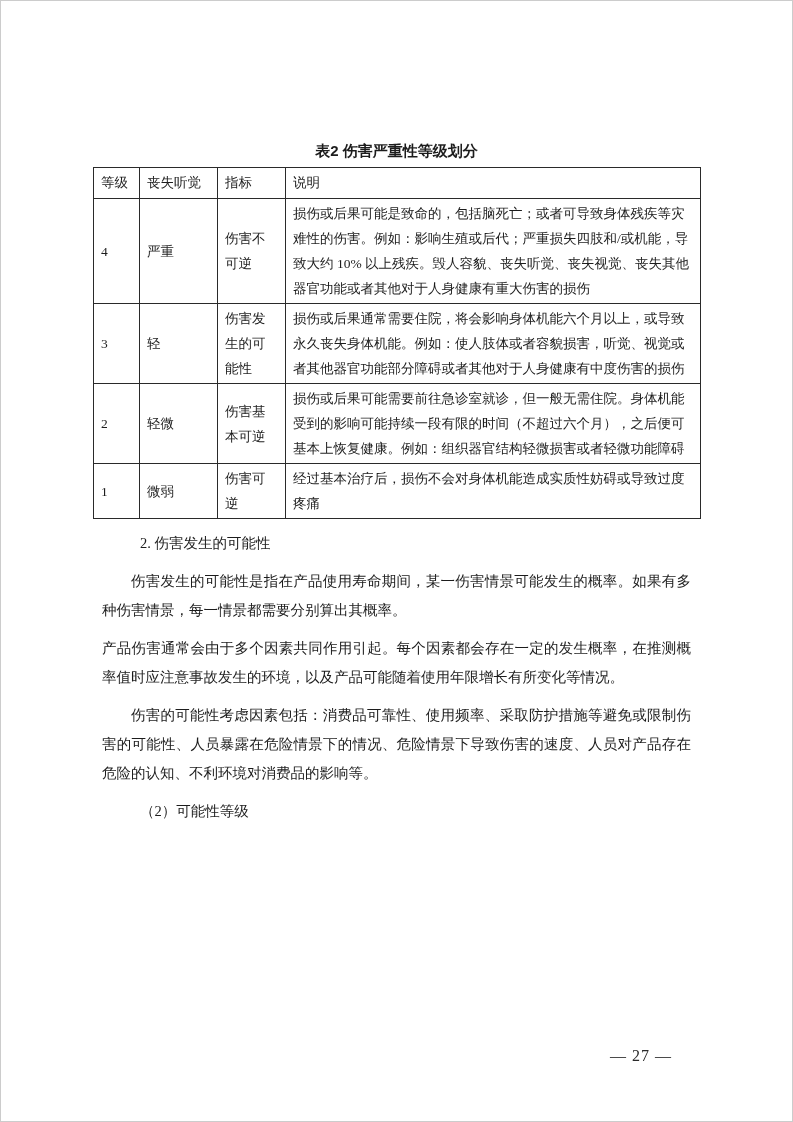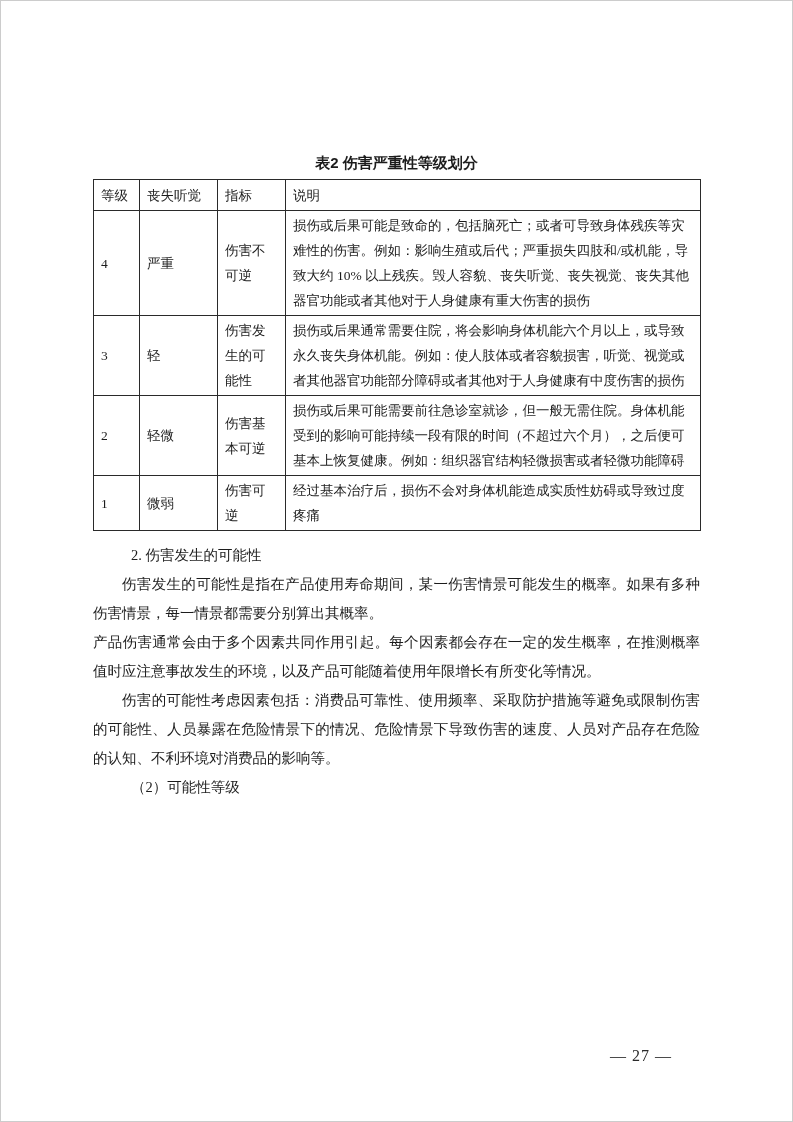--- a/index.html
+++ b/index.html
@@ -27,21 +27,21 @@
     left: 93px;
     top: 138px;
     width: 607px;
   }
   .table-title {
     text-align: center;
     font-family: "Liberation Sans", "DejaVu Sans", sans-serif;
     font-weight: 700;
     font-size: 15px;
     line-height: 17px;
-    margin: 16px 0 8px 0;
+    margin: 4px 0 8px 0;
   }
   table.severity {
     border-collapse: collapse;
     table-layout: fixed;
     width: 100%;
   }
   table.severity col.c1 { width: 46px; }
   table.severity col.c2 { width: 78px; }
   table.severity col.c3 { width: 68px; }
   table.severity col.c4 { width: 415px; }
@@ -50,20 +50,21 @@
     border: 1px solid #2a2a2a;
     font-size: 13.5px;
     font-weight: 400;
     padding: 2px 7px;
     line-height: 25px;
     vertical-align: middle;
     text-align: left;
   }
   table.severity th {
     height: 26px;
+    font-family: Liberation Mono, monospace;
   }
   td.cell-indicator {
     text-align: justify;
     text-justify: inter-character;
   }
   td.cell-description {
     text-align: justify;
     text-justify: inter-character;
     vertical-align: top;
     padding-top: 3px;
@@ -72,21 +73,21 @@
   }
   .body-text {
     margin-top: 10px;
     font-size: 14.5px;
     line-height: 29px;
     text-align: justify;
     text-justify: inter-character;
     word-break: break-all;
   }
   .body-text p, .body-text div {
-    margin: 0;
+    margin: 9px;
     padding: 0;
   }
   .indent {
     text-indent: 29px;
   }
   .heading-indent {
     text-indent: 38px;
   }
   .footer-page {
     position: absolute;

